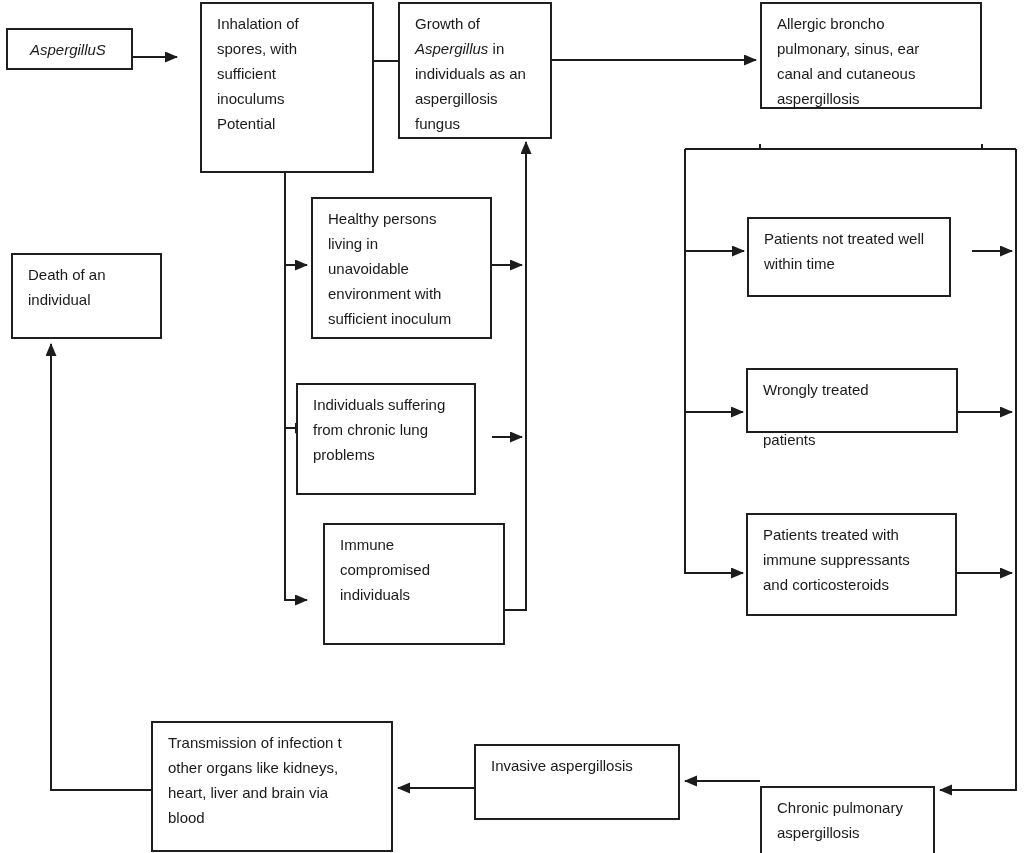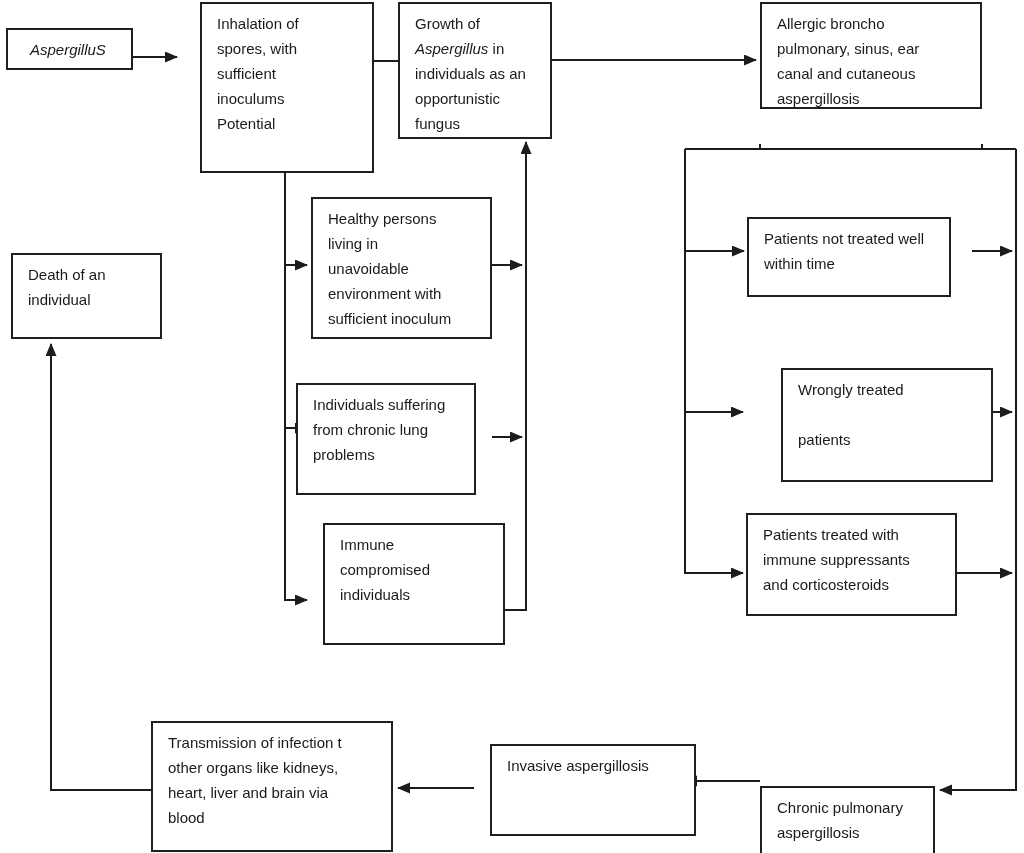--- a/index.html
+++ b/index.html
@@ -18,25 +18,25 @@
   .vcenter{display:flex;align-items:center;padding:0 0 0 22px;}
   
   .b-aspergillus{left:6px;top:28px;width:127px;height:42px;}
   .b-inhalation{left:168px;top:2px;width:174px;height:171px;margin-left:32px;}
   .b-growth{left:398px;top:2px;width:154px;height:137px;}
   .b-allergic{left:760px;top:2px;width:222px;height:107px;}
   .b-healthy{left:311px;top:197px;width:181px;height:142px;}
   .b-lung{left:296px;top:383px;width:180px;height:112px;}
   .b-immune{left:311px;top:523px;width:182px;height:122px;margin-left:12px;}
   .b-nottreated{left:747px;top:217px;width:204px;height:80px;}
-  .b-wrongly{left:781px;top:368px;width:212px;height:114px;}
+  .b-wrongly{left:746px;top:368px;width:212px;height:65px;}
   .b-suppress{left:746px;top:513px;width:211px;height:103px;}
   .b-death{left:11px;top:253px;width:151px;height:86px;}
   .b-transmission{left:151px;top:721px;width:242px;height:131px;}
-  .b-invasive{left:474px;top:744px;width:206px;height:92px;margin-left:16px;}
+  .b-invasive{left:474px;top:744px;width:206px;height:76px;}
   .b-chronic{left:760px;top:786px;width:175px;height:80px;}
 </style>
 </head>
 <body>
 
 <div class="stage">
 
   <svg class="wires" width="1024" height="853" viewBox="0 0 1024 853">
     <defs>
       <marker id="ah" markerUnits="userSpaceOnUse" markerWidth="14" markerHeight="12" refX="12" refY="5.5" orient="auto">
@@ -83,21 +83,21 @@
 
   <div class="box b-inhalation"><span class="txt">Inhalation of
 spores, with
 sufficient
 inoculums
 Potential</span></div>
 
   <div class="box b-growth"><span class="txt"><span>Growth of
 </span><i>Aspergillus</i><span> in
 individuals as an
-opportunistic
+aspergillosis
 fungus</span></span></div>
 
   <div class="box b-allergic"><span class="txt">Allergic broncho
 pulmonary, sinus, ear
 canal and cutaneous
 aspergillosis</span></div>
 
   <div class="box b-healthy"><span class="txt">Healthy persons
 living in
 unavoidable

